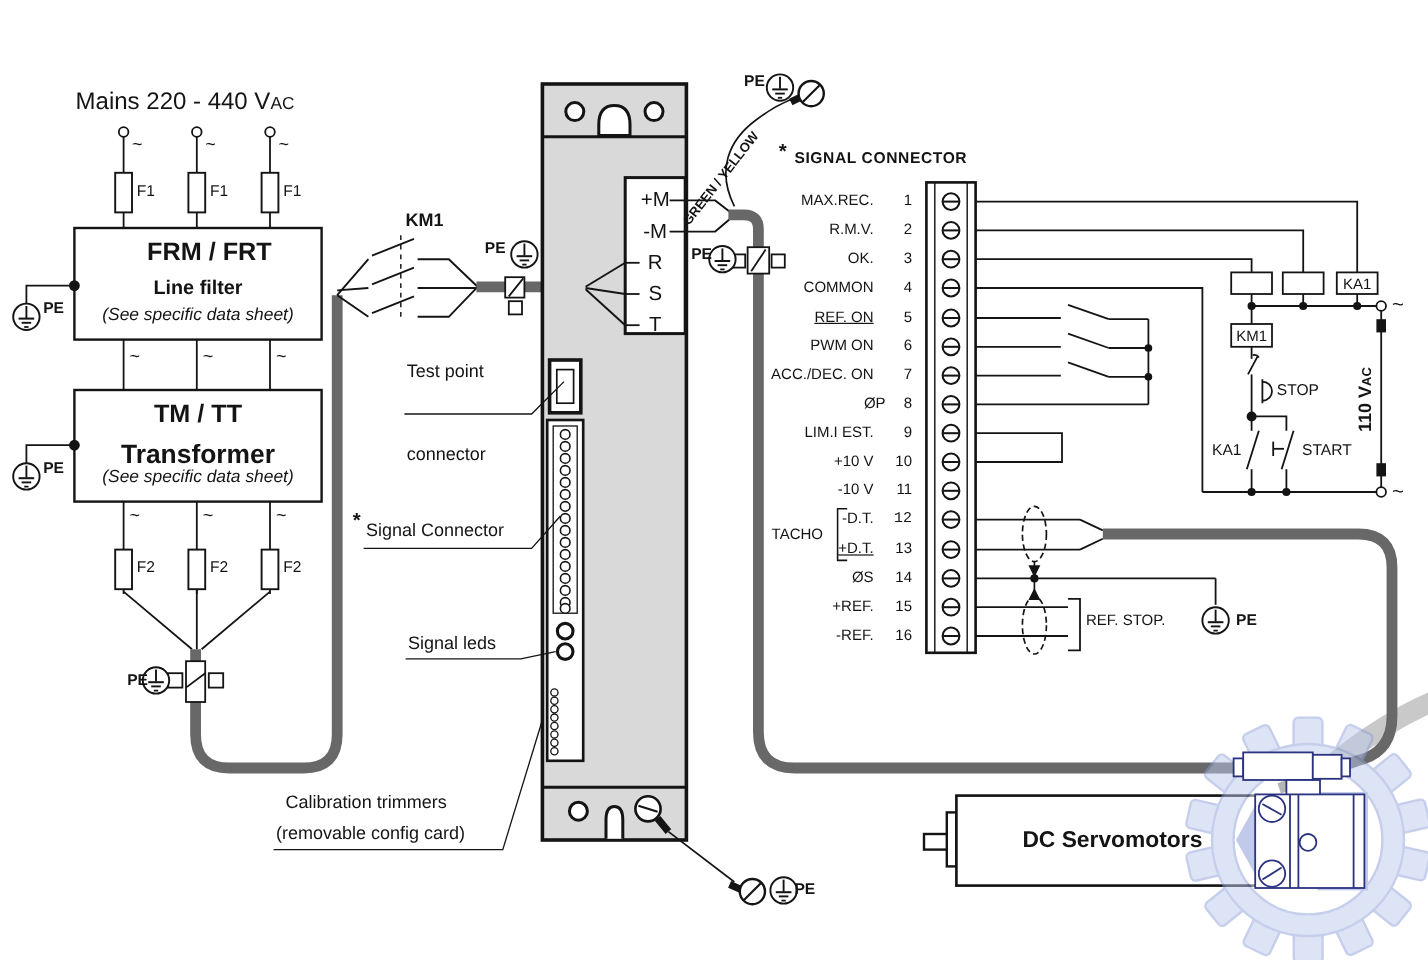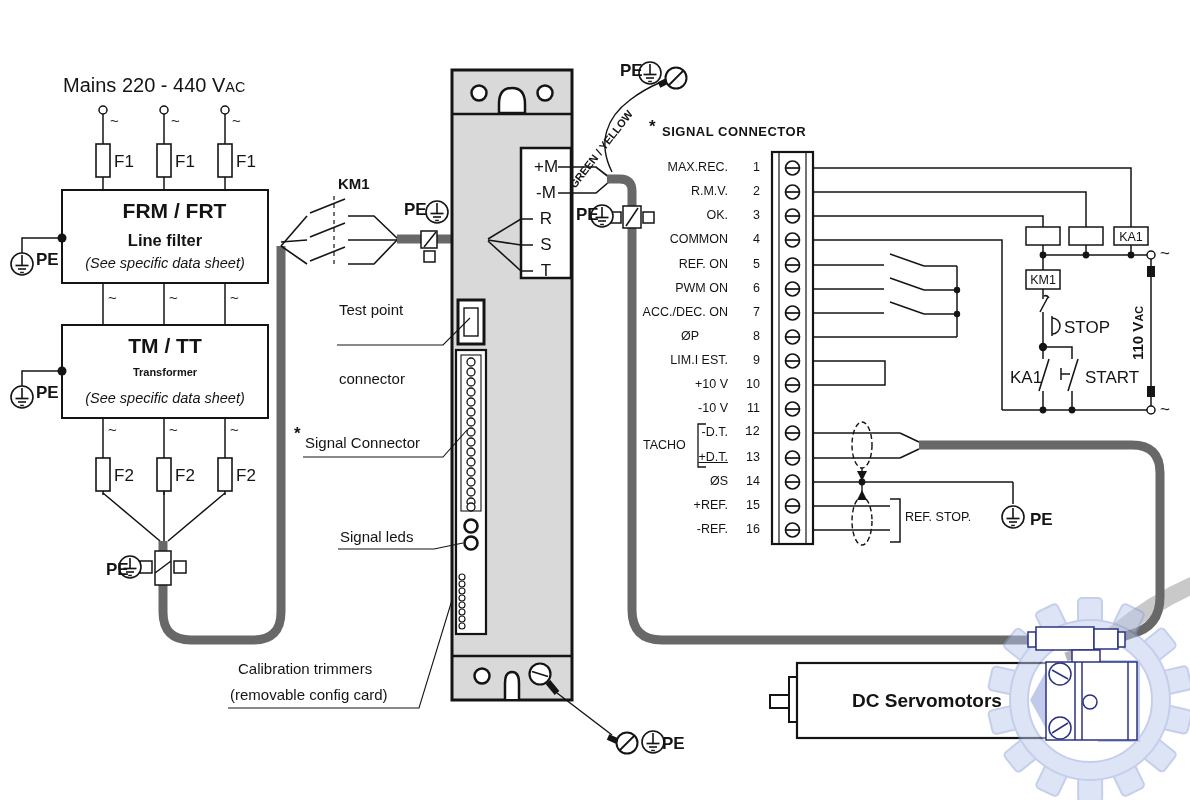--- a/index.html
+++ b/index.html
@@ -1,21 +1,21 @@
 <!DOCTYPE html>
 <html><head>
 <meta charset="utf-8">
 <style>
   html,body{margin:0;padding:0;background:#fff;}
   #stage{position:relative;width:1190px;height:800px;background:#ffffff;overflow:hidden;
          font-family:"Liberation Sans",sans-serif;color:#111;}
   #wires{position:absolute;left:0;top:0;}
   .t{position:absolute;white-space:nowrap;color:#141414;line-height:1.15;}
   .s12{font-size:12.5px;}
-  .s13{font-size:17px;}
+  .s13{font-size:13px;}
   .s15{font-size:15px;}
   .s17{font-size:17px;}
   .b{font-weight:bold;}
   .i{font-style:italic;}
   .ctr{text-align:center;}
   .row-label{width:130px;text-align:right;}
   .row-num{width:24px;text-align:right;}
   .smallcaps{font-size:0.72em;}
   .term-label{width:44px;text-align:center;font-size:17px;font-weight:500;}
   .rot-gy{transform:rotate(-52deg);transform-origin:left bottom;font-size:11px;}
@@ -397,21 +397,21 @@
 <div class="t b ctr" style="left:62px;top:199px;width:225px;font-size:21px;">FRM / FRT</div>
 <div class="t b ctr" style="left:62px;top:231px;width:206px;font-size:16.5px;">Line filter</div>
 <div class="t i ctr" style="left:62px;top:255px;width:206px;font-size:14.5px;">(See specific data sheet)</div>
 <div class="t b s13" style="left:36px;top:250px;">PE</div>
 
 <div class="t s15" style="left:108px;top:289px;">~</div>
 <div class="t s15" style="left:169px;top:289px;">~</div>
 <div class="t s15" style="left:230px;top:289px;">~</div>
 
 <div class="t b ctr" style="left:62px;top:334px;width:206px;font-size:21px;">TM / TT</div>
-<div class="t b ctr" style="left:62px;top:366px;width:206px;font-size:11px;">Transformer</div>
+<div class="t b ctr" style="left:62px;top:366px;width:206px;font-size:22px;">Transformer</div>
 <div class="t i ctr" style="left:62px;top:390px;width:206px;font-size:14.5px;">(See specific data sheet)</div>
 <div class="t b s13" style="left:36px;top:383px;">PE</div>
 
 <div class="t s15" style="left:108px;top:421px;">~</div>
 <div class="t s15" style="left:169px;top:421px;">~</div>
 <div class="t s15" style="left:230px;top:421px;">~</div>
 <div class="t s13" style="left:114px;top:466px;">F2</div>
 <div class="t s13" style="left:175px;top:466px;">F2</div>
 <div class="t s13" style="left:236px;top:466px;">F2</div>
 <div class="t b s13" style="left:106px;top:560px;">PE</div>
@@ -438,24 +438,24 @@
 <div class="t b rot-gy" style="left:577px;top:178px;">GREEN / YELLOW</div>
 <div class="t b s13" style="left:662px;top:734px;">PE</div>
 
 <div class="t b s17" style="left:649px;top:117px;">*</div>
 <div class="t b" style="left:662px;top:125px;font-size:13px;letter-spacing:0.5px;">SIGNAL  CONNECTOR</div>
 
 <div class="t s12 row-label" style="left:598px;top:160px;">MAX.REC.</div>
 <div class="t s12 row-label" style="left:598px;top:184px;">R.M.V.</div>
 <div class="t s12 row-label" style="left:598px;top:208px;">OK.</div>
 <div class="t s12 row-label" style="left:598px;top:232px;">COMMON</div>
-<div class="t s12 row-label" style="left:598px;top:257px;">REF. ON</div>
+<div class="t s12 row-label" style="left:598px;top:257px;text-decoration:underline;">REF. ON</div>
 <div class="t s12 row-label" style="left:598px;top:281px;">PWM ON</div>
 <div class="t s12 row-label" style="left:598px;top:305px;">ACC./DEC. ON</div>
-<div class="t s12 row-label" style="left:569px;top:329px;">ØP</div>
+<div class="t s12 row-label" style="left:608px;top:329px;">ØP</div>
 <div class="t s12 row-label" style="left:598px;top:353px;">LIM.I EST.</div>
 <div class="t s12 row-label" style="left:598px;top:377px;">+10 V</div>
 <div class="t s12 row-label" style="left:598px;top:401px;">-10 V</div>
 <div class="t s12 row-label" style="left:598px;top:425px;">-D.T.</div>
 <div class="t s12 row-label" style="left:598px;top:450px;text-decoration:underline;">+D.T.</div>
 <div class="t s12 row-label" style="left:598px;top:474px;">ØS</div>
 <div class="t s12 row-label" style="left:598px;top:498px;">+REF.</div>
 <div class="t s12 row-label" style="left:598px;top:522px;">-REF.</div>
 
 <div class="t s12 row-num" style="left:736px;top:160px;">1</div>

